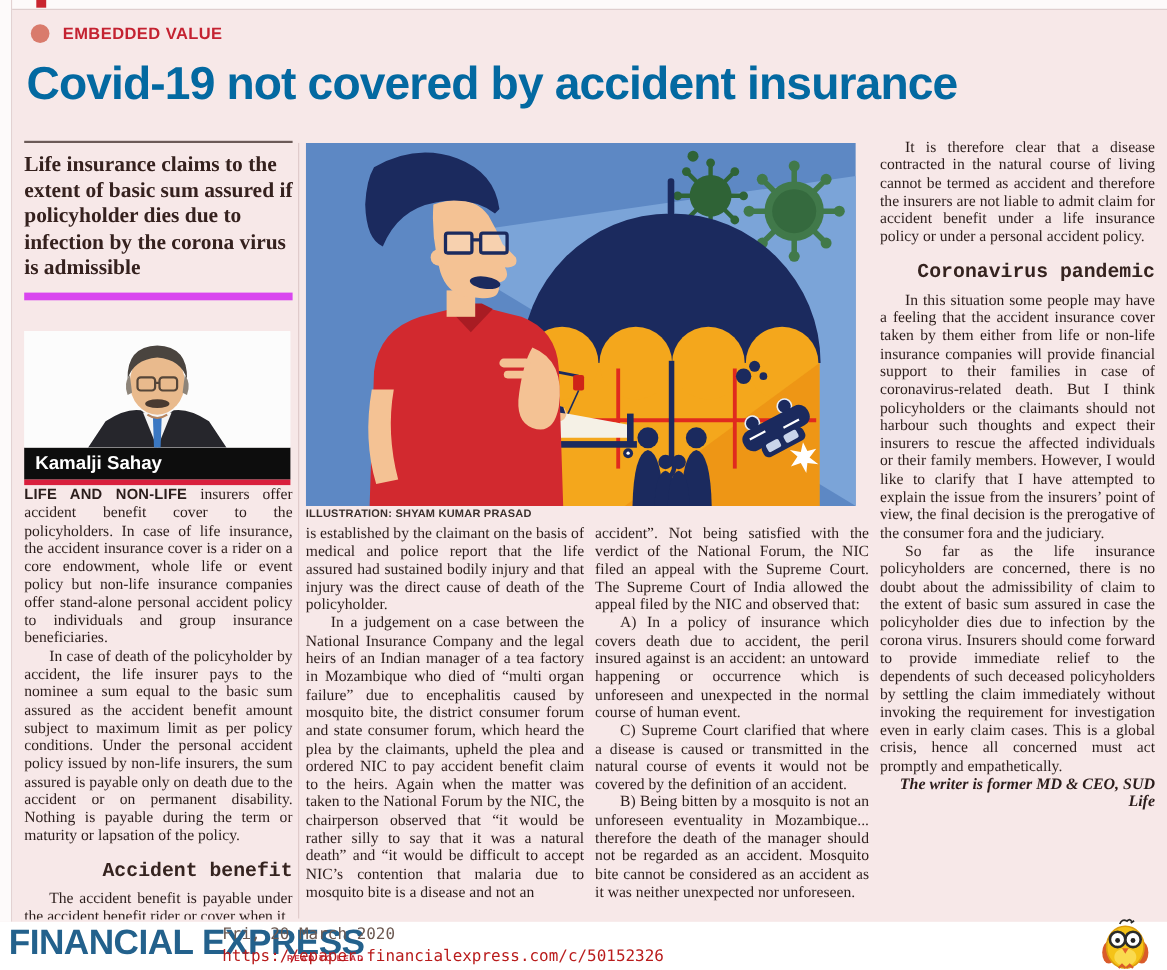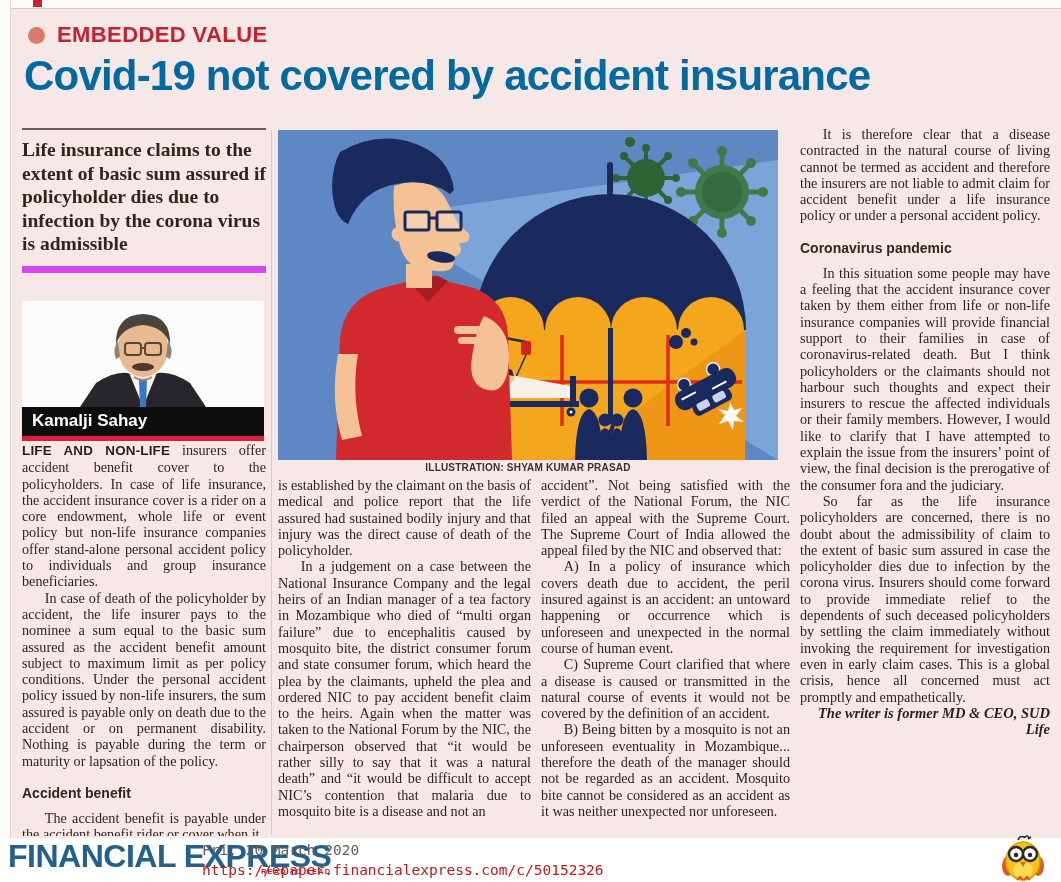--- a/index.html
+++ b/index.html
@@ -11,50 +11,50 @@
     color:#2b1d1b;
   }
   
   .edge-top { position:absolute; left:0; top:0; width:1061px; height:9px; background:#fdfafa; border-bottom:1px solid #dcc9c9; }
   .edge-left { position:absolute; left:0; top:0; width:11px; height:838px; background:#fdfafa; border-right:1px solid #e3d2d2; }
   .red-tick { position:absolute; left:33px; top:0; width:9px; height:7px; background:#c9252f; }
 
   
   .kicker { position:absolute; left:28px; top:22px; display:flex; align-items:center; gap:12px; }
   .kicker-dot { width:17px; height:17px; border-radius:50%; background:#d97b6c; }
-  .kicker-label { font-family:"Liberation Sans",sans-serif; font-weight:700; font-size:22px; letter-spacing:.4px; color:#c42231; }
+  .kicker-label { font-family:"Liberation Sans",sans-serif; font-weight:700; font-size:15px; letter-spacing:.4px; color:#c42231; }
   .headline { position:absolute; left:24px; top:52px; width:1020px;
     font-family:"Liberation Sans",sans-serif; font-weight:700; font-size:42px; letter-spacing:-.8px; color:#0369a1; }
 
   
   .standfirst { position:absolute; left:22px; top:128px; width:244px;
     border-top:2px solid #6b5a57; border-bottom:7px solid #d946ef; padding:8px 0 10px;
     font-weight:700; font-size:19.5px; line-height:23.6px; color:#35211e; }
   .col-rule { position:absolute; left:271px; top:130px; width:1px; height:705px; background:#ddc8c8; }
 
   .photo-card { position:absolute; left:22px; top:301px; width:242px; }
   .photo { width:100%; height:106px; background:#fcfcfc; overflow:hidden; }
   .photo-label { background:#0d0d0d; color:#fff; font-family:"Liberation Sans",sans-serif; font-weight:700; font-size:17px; padding:4px 12px 5px 10px; }
   .photo-redbar { height:5px; background:#d91f3d; }
 
   .body-col { font-size:14.2px; line-height:16.3px; text-align:justify; hyphens:auto; -webkit-hyphens:auto; }
   .body-col p { margin:0; }
   .body-col p.indent { text-indent:1.6em; }
   .lead-bold { font-family:"Liberation Sans",sans-serif; font-weight:700; font-size:13.4px; letter-spacing:.2px; }
-  .subhead { font-family:Liberation Sans, sans-serif; font-weight:600; font-size:14px; line-height:22px; color:#35231f; margin:13px 0 6px; text-align:left; }
+  .subhead { font-family:Liberation Mono, monospace; font-weight:600; font-size:18px; line-height:22px; color:#35231f; margin:13px 0 6px; text-align:right; }
   .byline { text-align:right; font-style:italic; font-weight:700; font-size:14.5px; margin-top:18px; }
 
   .col1 { position:absolute; left:22px;  top:442px; width:244px; height:394px; overflow:hidden; }
   .col2 { position:absolute; left:278px; top:477px; width:253px; height:360px; overflow:hidden; }
   .col3 { position:absolute; left:541px; top:477px; width:249px; height:360px; overflow:hidden; }
   .col4 { position:absolute; left:800px; top:126px; width:250px; height:712px; overflow:hidden; }
 
   
   .illustration { position:absolute; left:278px; top:130px; width:500px; height:330px; }
-  .il-credit { position:absolute; left:278px; top:462px; width:500px; text-align:center;
+  .il-credit { position:absolute; left:278px; top:462px; width:500px; text-align:left;
     font-family:"Liberation Sans",sans-serif; font-weight:700; font-size:10px; letter-spacing:.2px; color:#3a2f2c; }
 
   
   .footer { position:absolute; left:0; bottom:0; width:1061px; height:44px; background:#ffffff; }
   .logo-block { position:absolute; left:8px; top:6px; text-align:right; }
   .logo-main { font-family:"Liberation Sans",sans-serif; font-weight:700; font-size:32px; letter-spacing:-.5px; color:#23618c; line-height:24px; }
   .logo-tag  { font-family:"Liberation Sans",sans-serif; font-weight:700; font-size:7.5px; letter-spacing:1.2px; color:#c41e2e; margin-top:-1px; }
   .meta { position:absolute; left:202px; top:2px; font-family:"DejaVu Sans Mono",monospace; font-size:14.5px; line-height:20px; color:#6d5a52; }
   .meta a { color:#b91c1c; text-decoration:none; }
   .mascot { position:absolute; left:1000px; top:-4px; }

